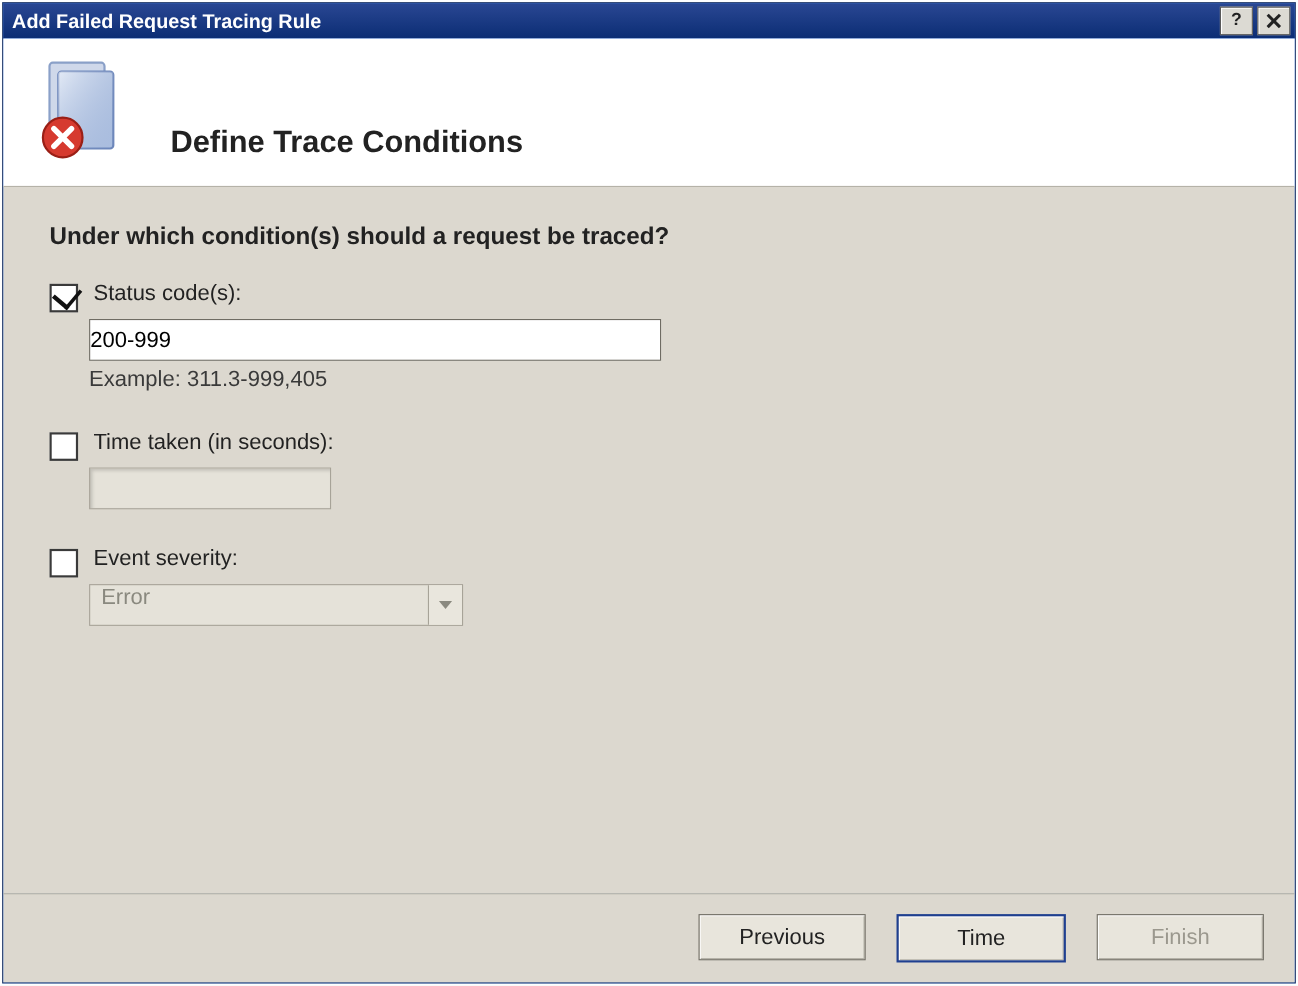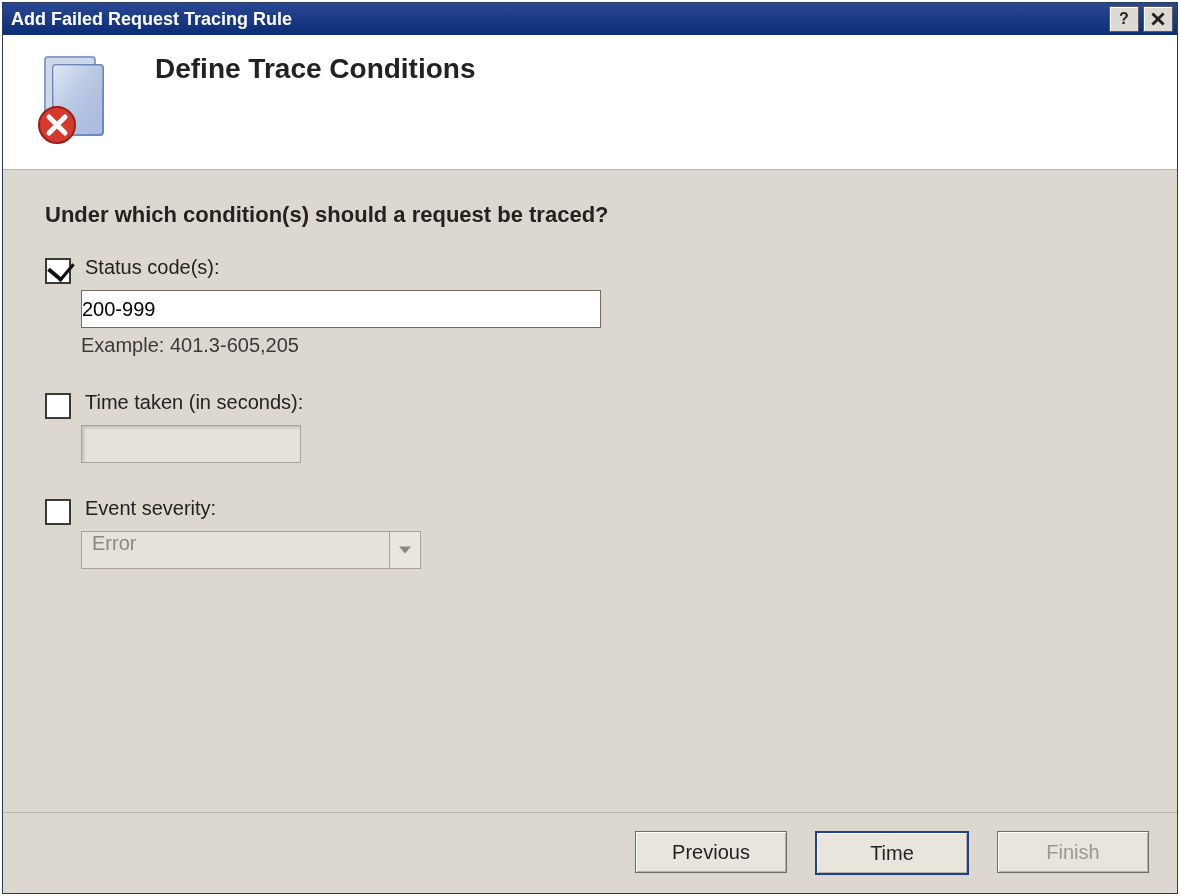--- a/index.html
+++ b/index.html
@@ -48,21 +48,21 @@
     color: #222;
     cursor: default;
   }
   .titlebar .win-btn svg { width: 14px; height: 14px; }
   
   .header-band {
     background: #ffffff;
     border-bottom: 1px solid #b5b2a8;
     padding: 18px 24px 24px 24px;
     display: flex;
-    align-items: flex-start;
+    align-items: flex-end;
   }
   .header-icon {
     width: 92px;
     height: 92px;
     margin-right: 36px;
     position: relative;
     flex-shrink: 0;
   }
   .header-title {
     font-size: 28px;
@@ -235,21 +235,21 @@
   <div class="body">
     <div class="prompt">Under which condition(s) should a request be traced?</div>
 
     <div class="section">
       <div class="field-row">
         <div class="cb checked"></div>
         <div class="field-label">Status code(s):</div>
       </div>
       <div class="indent">
         <input class="text-input" style="width: 520px;" type="text" value="200-999">
-        <div class="hint">Example: 401.3-605,205</div>
+        <div class="hint">Example: 311.3-999,405</div>
       </div>
     </div>
 
     <div class="section">
       <div class="field-row">
         <div class="cb"></div>
         <div class="field-label">Time taken (in seconds):</div>
       </div>
       <div class="indent">
         <input class="text-input disabled" style="width: 220px;" type="text" disabled="" value="">

